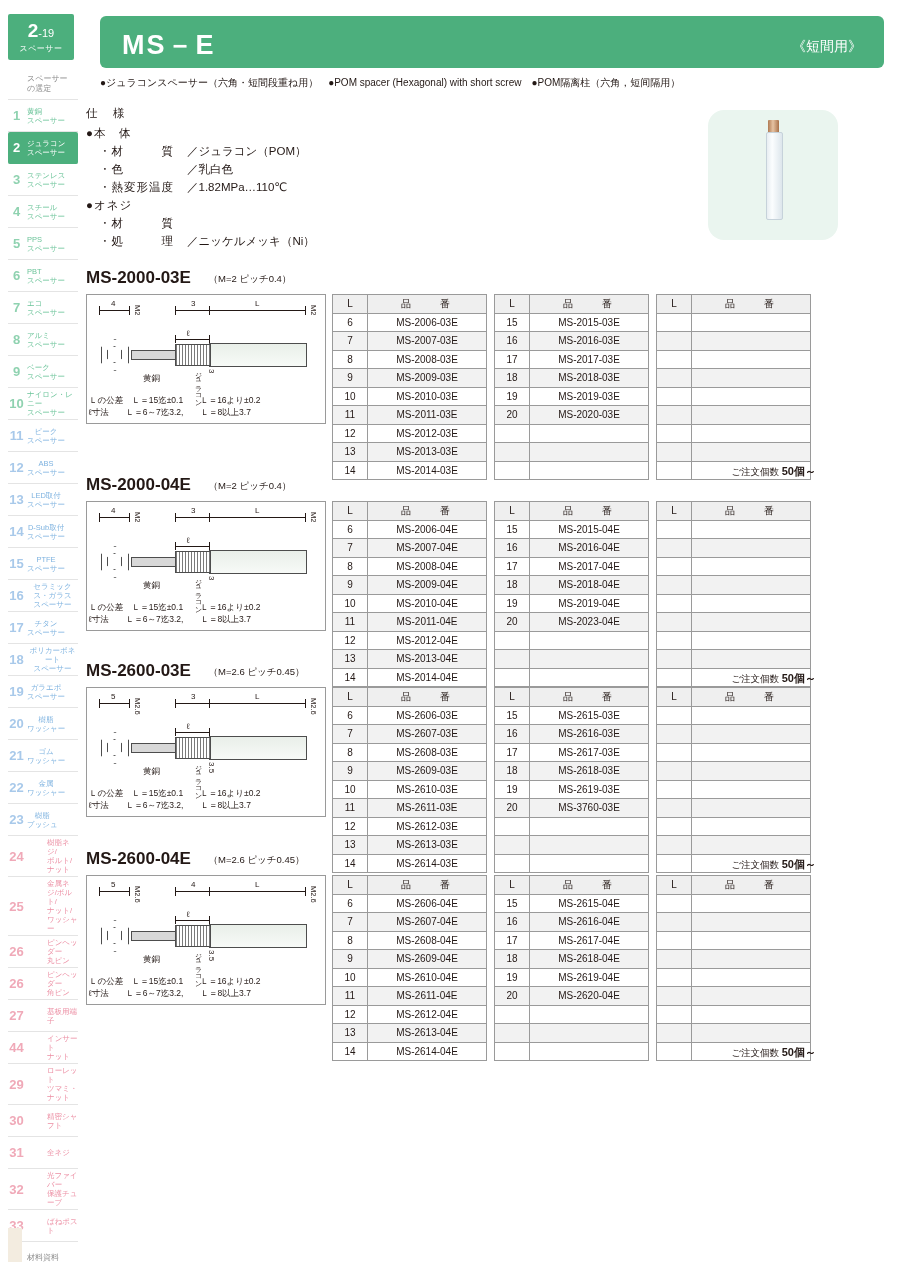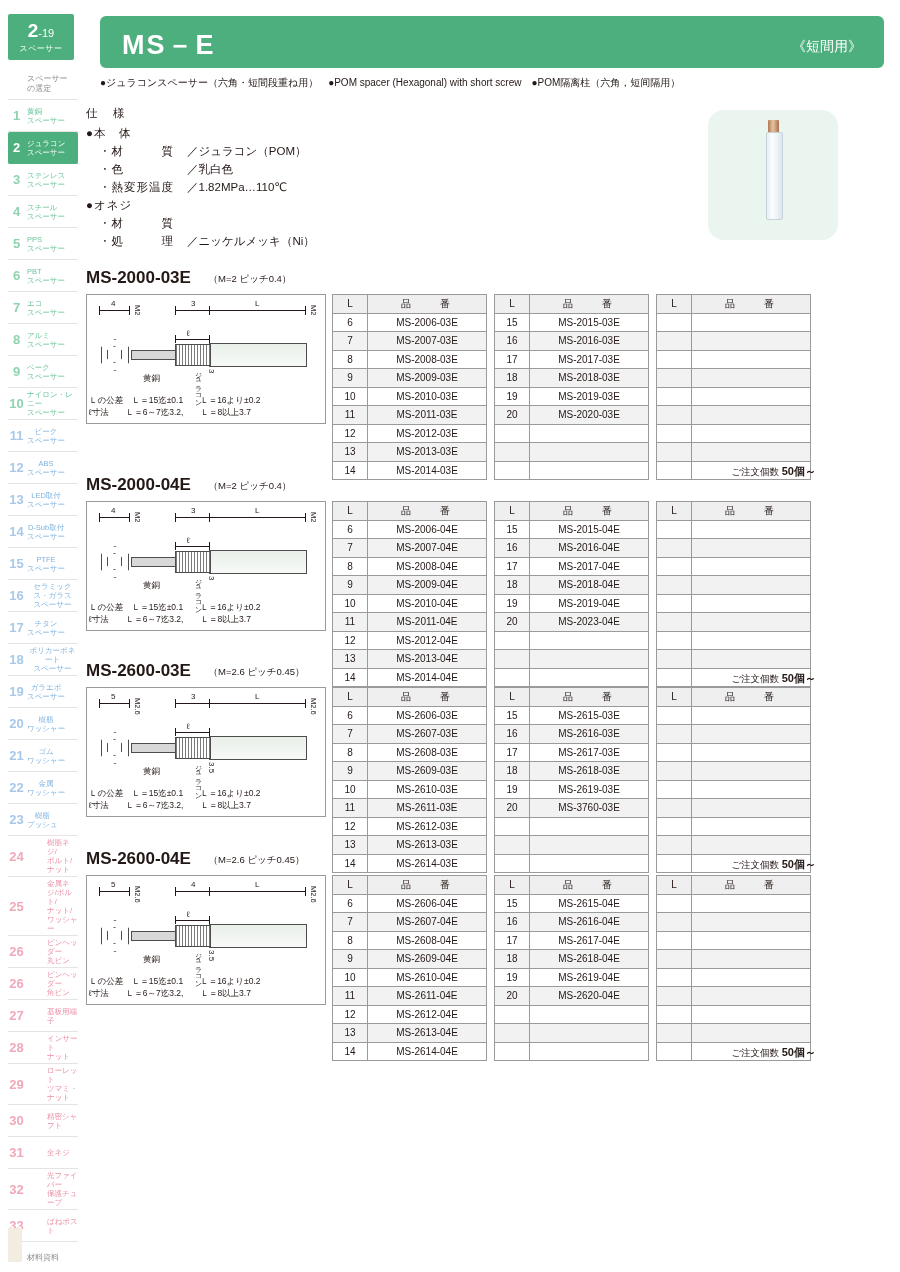--- a/index.html
+++ b/index.html
@@ -251,21 +251,21 @@
       </div>
       <div class="navrow g3">
         <div class="n">26</div>
         <div class="t">ピンヘッダー<br>角ピン</div>
       </div>
       <div class="navrow g3">
         <div class="n">27</div>
         <div class="t">基板用端子</div>
       </div>
       <div class="navrow g3">
-        <div class="n">28</div>
+        <div class="n">44</div>
         <div class="t">インサート<br>ナット</div>
       </div>
       <div class="navrow g3">
         <div class="n">29</div>
         <div class="t">ローレット<br>ツマミ・ナット</div>
       </div>
       <div class="navrow g3">
         <div class="n">30</div>
         <div class="t">精密シャフト</div>
       </div>

